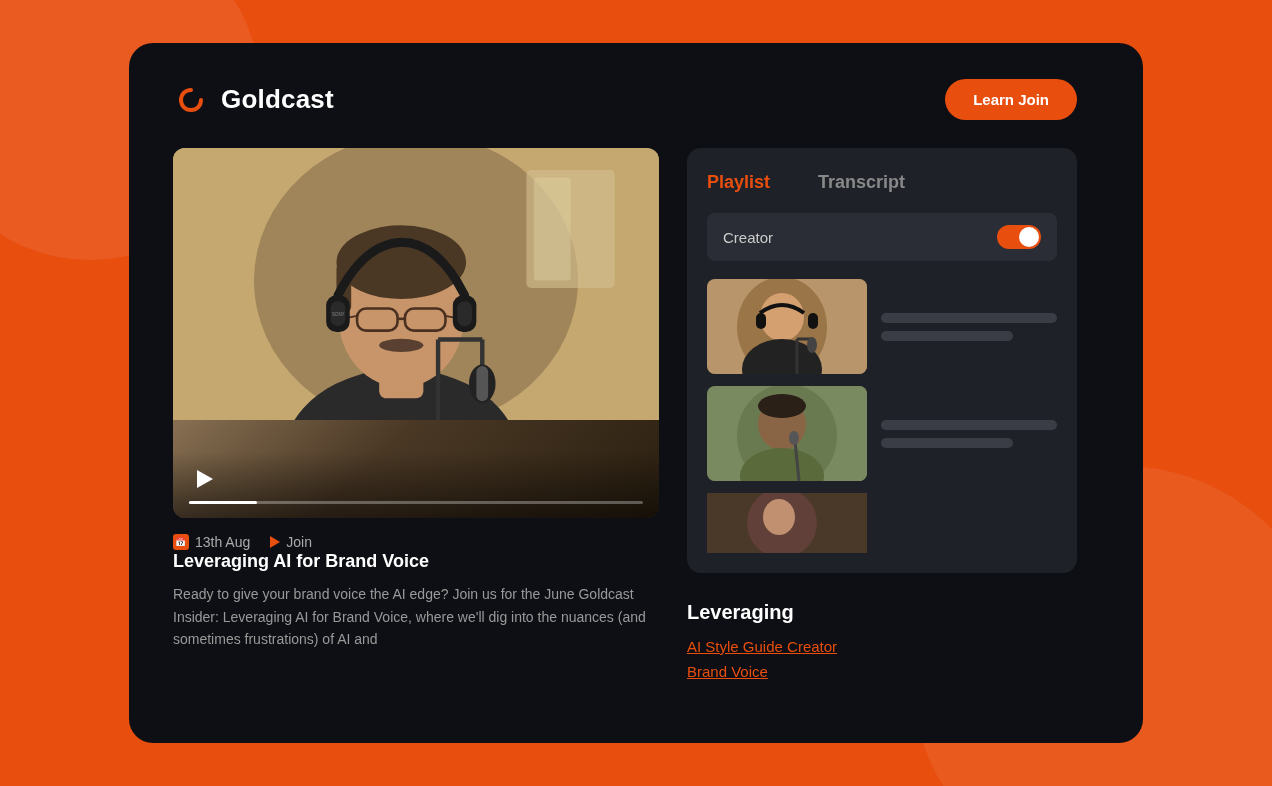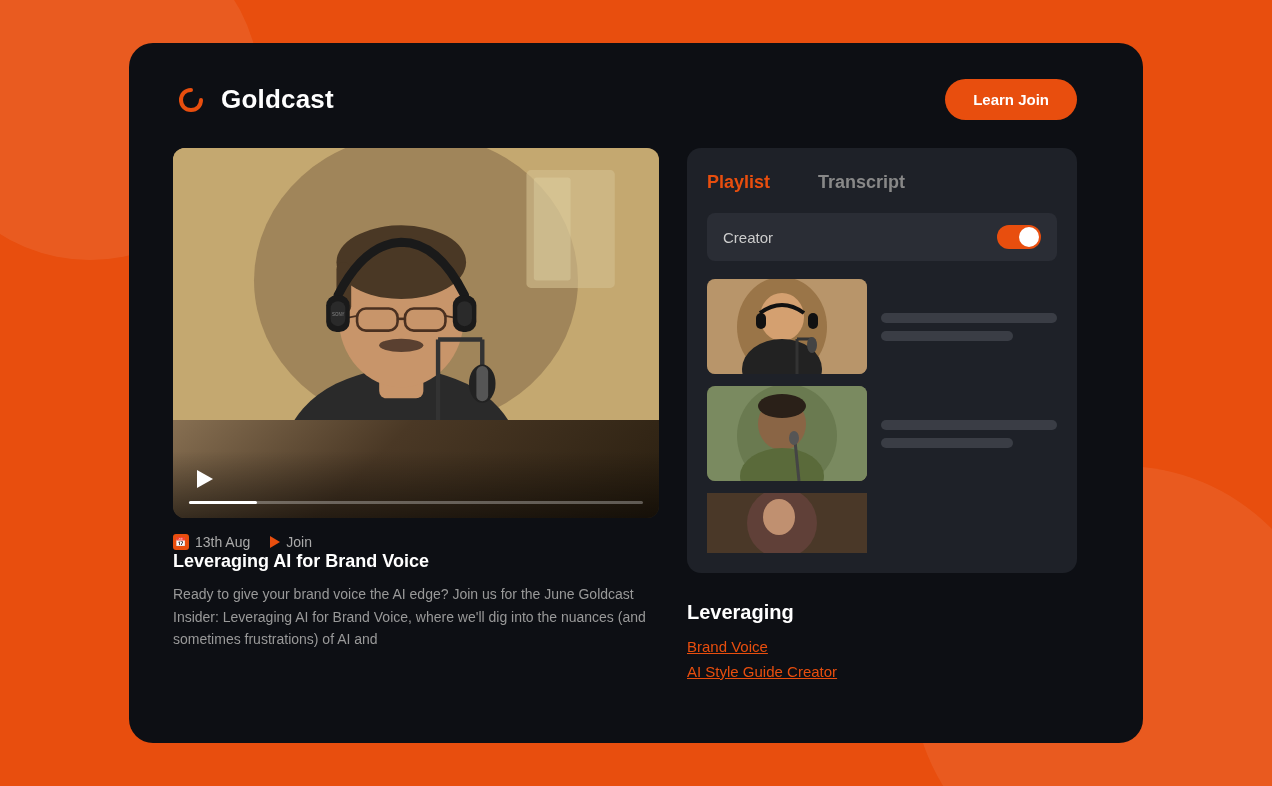--- a/index.html
+++ b/index.html
@@ -532,20 +532,20 @@
               </svg>
             </div>
           </div>
 
         </div>
 
       </div>
 
       <div class="resources-section">
         <h3 class="resources-title">Leveraging</h3>
+        <a class="resource-link" href="#">AI Style Guide Creator</a>
         <a class="resource-link" href="#">Brand Voice</a>
-        <a class="resource-link" href="#">AI Style Guide Creator</a>
       </div>
 
     </div>
 
   </div>
 </div>
 
 </body></html>

